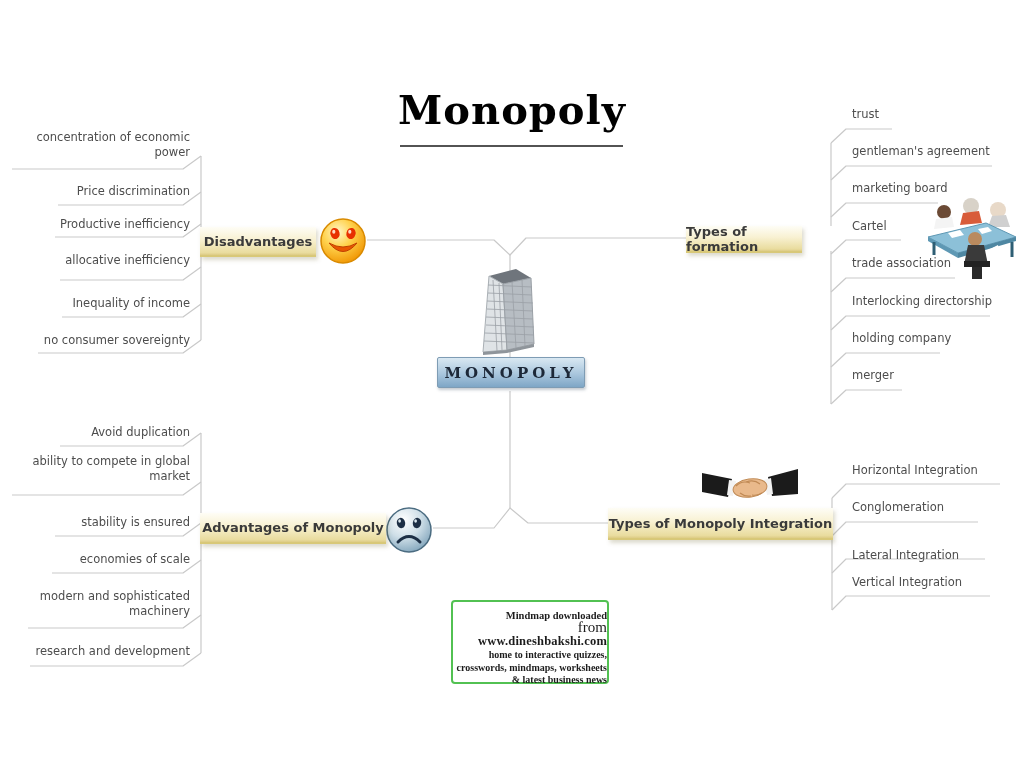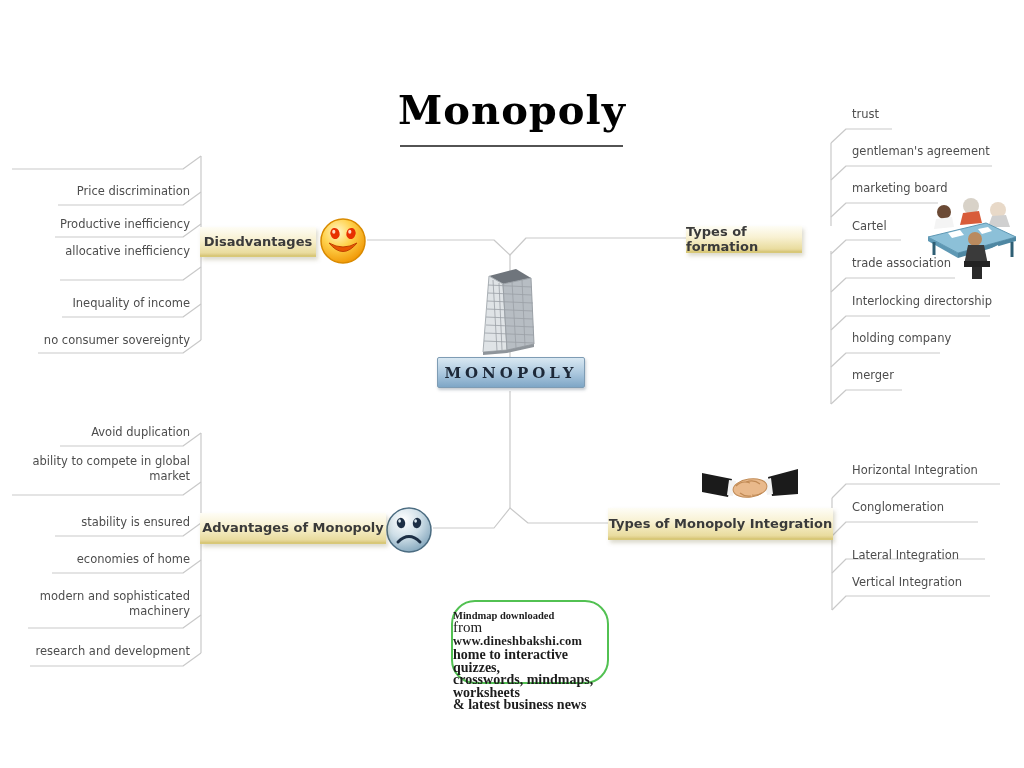--- a/index.html
+++ b/index.html
@@ -15,26 +15,26 @@
          border-bottom:2px solid #d8c878;box-shadow:2px 3px 4px rgba(120,110,60,.25);
          font-weight:bold;font-size:13px;color:#3a3a3a;}
   .center-box{position:absolute;z-index:4;display:flex;align-items:center;justify-content:center;
          left:437px;top:357px;width:146px;height:29px;
          background:linear-gradient(#d9e8f2 0%,#a9c6dd 55%,#7ea6c6 100%);
          border:1px solid #7e9cb4;border-radius:2px;box-shadow:1px 2px 3px rgba(60,80,100,.3);
          font-family:"DejaVu Serif",serif;font-weight:bold;font-size:15px;letter-spacing:4px;color:#1d2838;}
   .title{position:absolute;z-index:2;left:337px;top:86px;width:350px;text-align:center;
          font-family:"DejaVu Serif",serif;font-weight:900;font-size:40px;color:#000;letter-spacing:1px;}
   .footer{position:absolute;z-index:4;left:451px;top:600px;width:158px;height:84px;
-          border:2px solid #52c152;border-radius:24px;background:#fff;
-          font-family:"Liberation Serif",serif;color:#1c1c1c;text-align:left;padding-top:7px;box-sizing:border-box;}
+          border:2px solid #52c152;border-radius:4px;background:#fff;
+          font-family:"Liberation Serif",serif;color:#1c1c1c;text-align:right;padding-top:7px;box-sizing:border-box;}
   .footer .f1{font-size:10.5px;font-weight:bold;line-height:13px;}
   .footer .f2{font-size:15px;line-height:11px;}
   .footer .site{font-size:12.5px;font-weight:bold;line-height:16px;letter-spacing:.2px;}
-  .footer .f3{font-size:14px;font-weight:600;line-height:12.5px;}
+  .footer .f3{font-size:10px;font-weight:600;line-height:12.5px;}
 </style>
 </head>
 <body>
 
 <div id="canvas">
 
   <svg class="lines" width="1024" height="768">
     <g fill="none" stroke="#c9c9c9" stroke-width="1.2" stroke-linejoin="round">
 
       <path d="M12 169 H183 L201 156"></path>
@@ -118,23 +118,24 @@
           <stop offset="100%" stop-color="#f09400"></stop>
     </radialGradient>
       </defs>
     <circle cx="24" cy="24" r="22" fill="url(#hg)" stroke="#d98a00" stroke-width="1.5"></circle>
     <ellipse cx="16" cy="16.5" rx="4.6" ry="5.6" fill="#e83000" transform="rotate(-14 16 16.5)"></ellipse>
     <ellipse cx="32" cy="16.5" rx="4.6" ry="5.6" fill="#e83000" transform="rotate(14 32 16.5)"></ellipse>
     <ellipse cx="14.8" cy="14.8" rx="1.6" ry="2" fill="#ffd9c0"></ellipse>
     <ellipse cx="30.8" cy="14.8" rx="1.6" ry="2" fill="#ffd9c0"></ellipse>
     <path d="M10 26 Q24 43 38 26 Q24 34 10 26 Z" fill="#e85600" stroke="#c04000" stroke-width="1"></path>
   </svg>
+  <div class="leaf l" style="top:130px;">concentration of economic power</div>
   <div class="leaf l" style="top:184px;">Price discrimination</div>
   <div class="leaf l" style="top:217px;">Productive inefficiency</div>
-  <div class="leaf l" style="top:244px;">allocative inefficiency</div>
+  <div class="leaf l" style="top:253px;">allocative inefficiency</div>
   <div class="leaf l" style="top:296px;">Inequality of income</div>
   <div class="leaf l" style="top:333px;">no consumer sovereignty</div>
 
   <div class="topic" style="left:686px;top:226px;width:116px;height:25px;">
     <span>Types of formation</span>
   </div>
   <svg class="icon" style="left:926px;top:195px;" width="92" height="86" viewBox="0 0 92 86">
 
     <circle cx="18" cy="17" r="7" fill="#6b4a35"></circle>
       <polygon points="8,34 28,32 26,22 10,24" fill="#f4f4f4"></polygon>
@@ -180,21 +181,21 @@
     <circle cx="24" cy="24" r="22" fill="url(#sg)" stroke="#4a6b80" stroke-width="1.5"></circle>
     <ellipse cx="16" cy="17" rx="4.2" ry="5.2" fill="#1d2f45" transform="rotate(-12 16 17)"></ellipse>
     <ellipse cx="32" cy="17" rx="4.2" ry="5.2" fill="#1d2f45" transform="rotate(12 32 17)"></ellipse>
     <ellipse cx="14.6" cy="15" rx="1.4" ry="1.8" fill="#dbe7ee"></ellipse>
     <ellipse cx="30.6" cy="15" rx="1.4" ry="1.8" fill="#dbe7ee"></ellipse>
     <path d="M13 36 Q24 25 35 36" fill="none" stroke="#1d2f45" stroke-width="3" stroke-linecap="round"></path>
   </svg>
   <div class="leaf l" style="top:425px;">Avoid duplication</div>
   <div class="leaf l" style="top:454px;">ability to compete in global market</div>
   <div class="leaf l" style="top:515px;">stability is ensured</div>
-  <div class="leaf l" style="top:552px;">economies of home</div>
+  <div class="leaf l" style="top:552px;">economies of scale</div>
   <div class="leaf l" style="top:589px;">modern and sophisticated machinery</div>
   <div class="leaf l" style="top:644px;">research and development</div>
 
   <div class="topic" style="left:608px;top:508px;width:225px;height:30px;">
     <span>Types of Monopoly Integration</span>
   </div>
   <svg class="icon" style="left:702px;top:464px;" width="96" height="44" viewBox="0 0 96 44">
     <polygon points="0,9 30,15 26,33 0,28" fill="#1b1b1b"></polygon>
     <polygon points="96,5 66,13 70,32 96,30" fill="#1b1b1b"></polygon>
     <polygon points="27,16 34,17 31,32 25,31" fill="#f2f2f2"></polygon>

